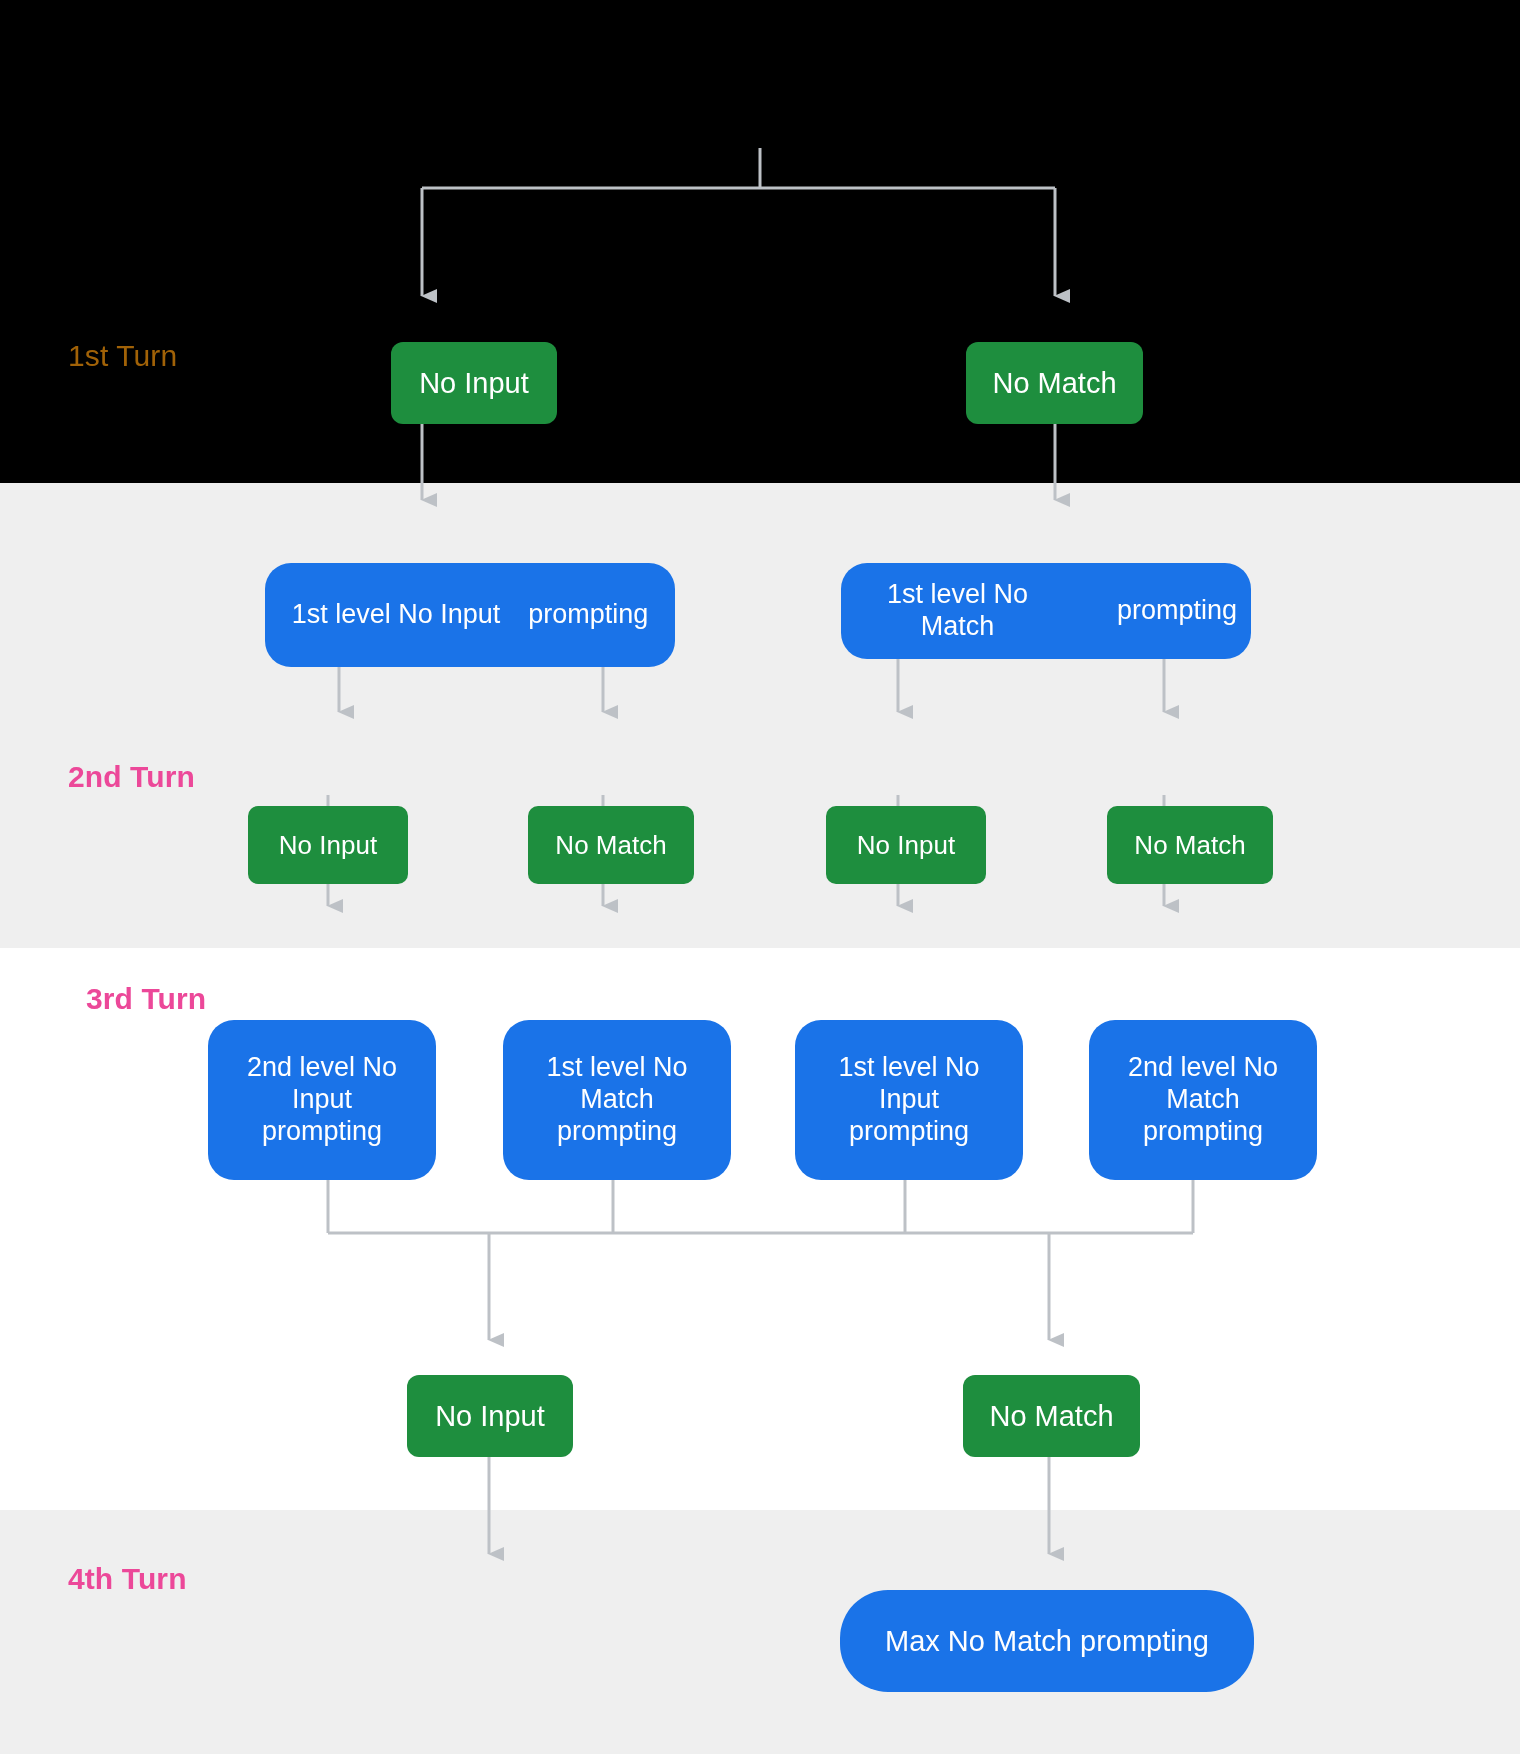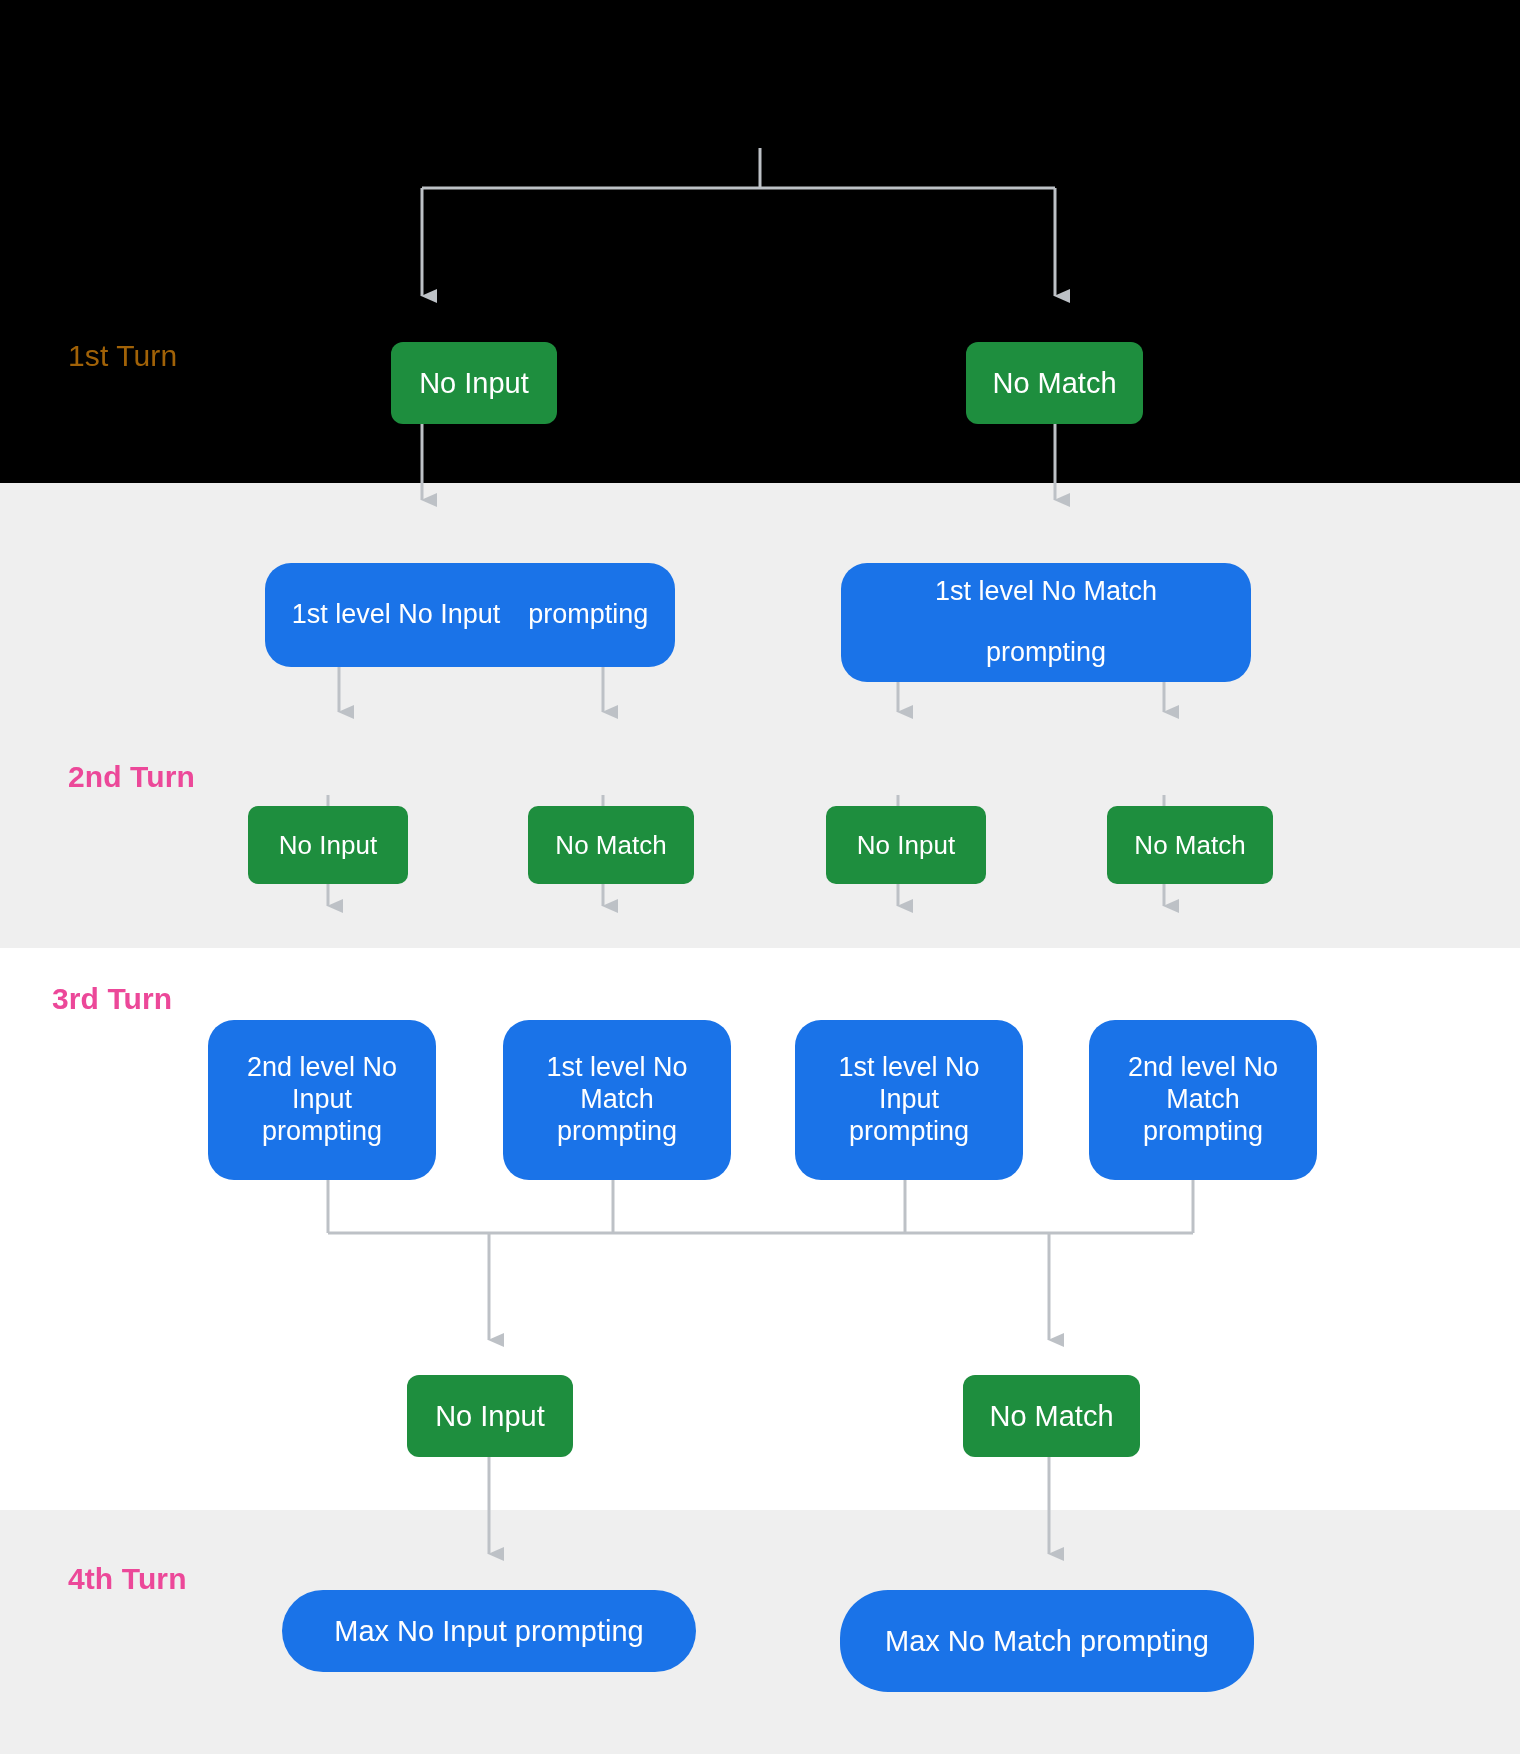--- a/index.html
+++ b/index.html
@@ -78,36 +78,36 @@
       <path d="M489,1233 L489,1340" marker-end="url(#ah)"></path>
       <path d="M1049,1233 L1049,1340" marker-end="url(#ah)"></path>
 
       <path d="M489,1432 L489,1554" marker-end="url(#ah)"></path>
       <path d="M1049,1432 L1049,1554" marker-end="url(#ah)"></path>
     </g>
   </svg>
 
   <div class="turn-label dark-on-black" style="left:68px;top:339px;">1st Turn</div>
   <div class="turn-label dark" style="left:68px;top:760px;">2nd Turn</div>
-  <div class="turn-label dark" style="left:52px;top:982px;">3rd Turn</div>
+  <div class="turn-label dark" style="left:86px;top:982px;">3rd Turn</div>
   <div class="turn-label dark" style="left:68px;top:1562px;">4th Turn</div>
 
 
   <div class="node node-green r-md f30" style="left:391px;top:342px;width:166px;height:82px;">
     <span>No Input</span>
   </div>
   <div class="node node-green r-md f30" style="left:966px;top:342px;width:177px;height:82px;">
     <span>No Match</span>
   </div>
 
   <div class="node node-blue r-lg f28" style="left:265px;top:563px;width:410px;height:104px;flex-direction:row;">
     <span>1st level No Input</span>
     <span>prompting</span>
   </div>
-  <div class="node node-blue r-lg f28" style="left:841px;top:563px;width:410px;height:119px;flex-direction:column;gap:29px;">
+  <div class="node node-blue r-lg f28" style="left:841px;top:563px;width:410px;height:96px;flex-direction:row;gap:29px;">
     <span>1st level No Match</span>
     <span>prompting</span>
   </div>
 
   <div class="node node-green r-sm f26" style="left:248px;top:806px;width:160px;height:78px;">
     <span>No Input</span>
   </div>
   <div class="node node-green r-sm f26" style="left:528px;top:806px;width:166px;height:78px;">
     <span>No Match</span>
   </div>
@@ -139,20 +139,17 @@
     <span>prompting</span>
   </div>
 
   <div class="node node-green r-md f30" style="left:407px;top:1375px;width:166px;height:82px;">
     <span>No Input</span>
   </div>
   <div class="node node-green r-md f30" style="left:963px;top:1375px;width:177px;height:82px;">
     <span>No Match</span>
   </div>
 
-  <div class="node node-blue r-pill f30" style="left:282px;top:1590px;width:414px;height:82px;">
-    <span>Max No Input prompting</span>
-  </div>
   <div class="node node-blue r-pill f30" style="left:840px;top:1590px;width:414px;height:102px;">
     <span>Max No Match prompting</span>
   </div>
 
 </div>
 
 </body></html>

